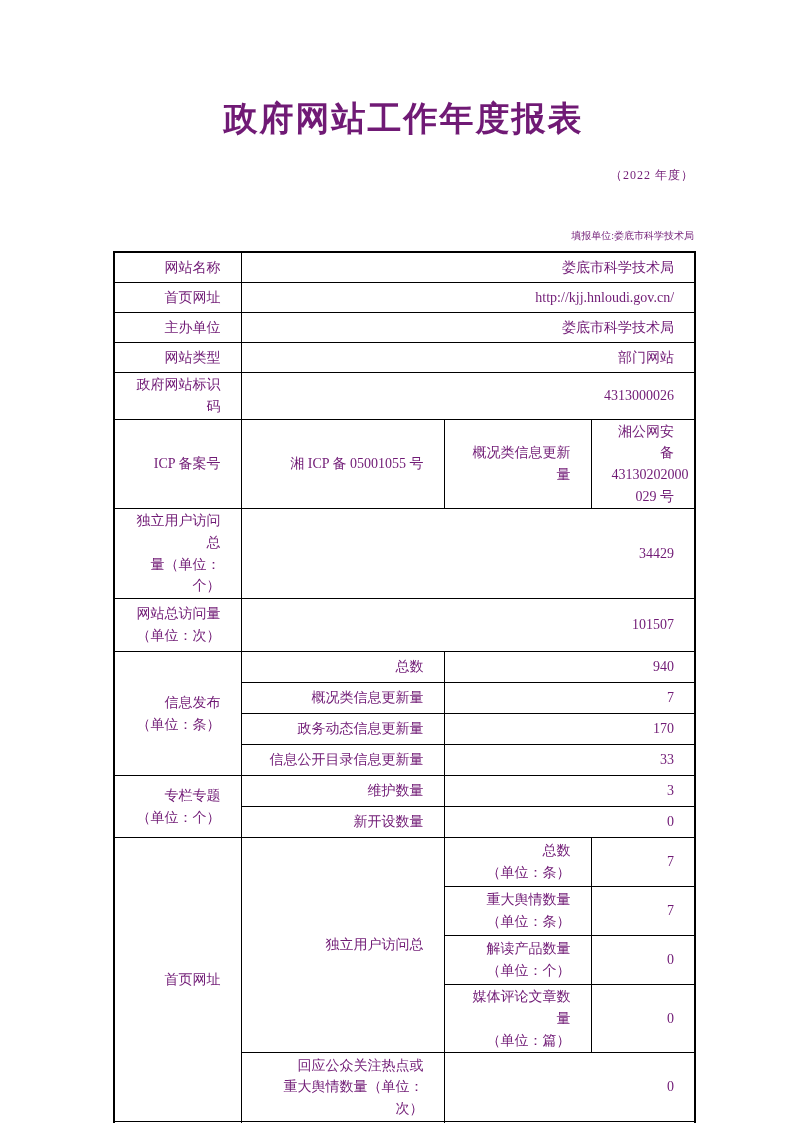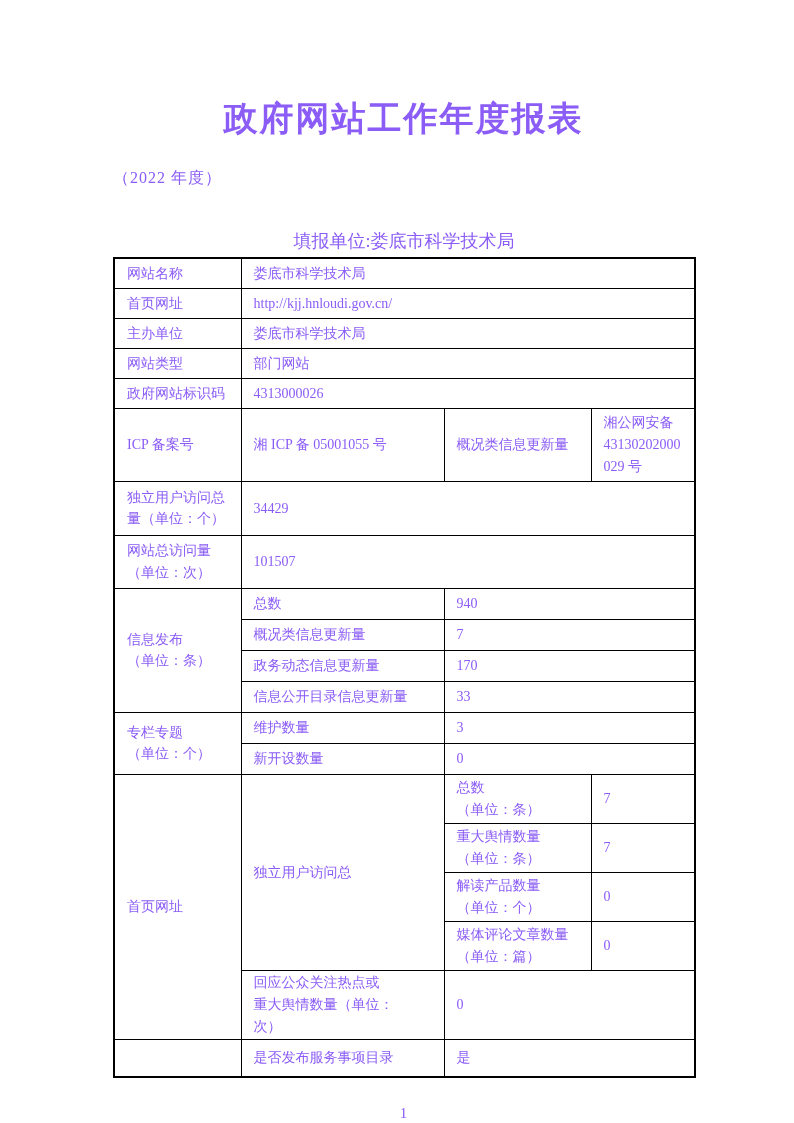--- a/index.html
+++ b/index.html
@@ -2,66 +2,66 @@
 <html><head>
 <meta charset="utf-8">
 <style>
   html, body { margin: 0; padding: 0; background: #e8e8e8; }
   .page {
     position: relative;
     width: 794px;
     height: 1123px;
     margin: 0 auto;
     background: #ffffff;
-    color: #8b5cf6;
+    color: #701a75;
     font-family: "Liberation Serif", "DejaVu Serif", serif;
     overflow: hidden;
   }
   .content {
     position: absolute;
     left: 113px;
     top: 0;
     width: 581px;
   }
   .doc-title {
     font-family: "Liberation Sans", "DejaVu Sans", sans-serif;
     font-weight: 600;
     font-size: 34px;
     line-height: 1.25;
     letter-spacing: 2px;
     text-align: center;
     margin: 97px 0 0 0;
   }
   .doc-subtitle {
-    font-size: 16px;
+    font-size: 12px;
     line-height: 1.4;
-    text-align: left;
+    text-align: right;
     margin-top: 27px;
     letter-spacing: 1px;
   }
   .filler-unit {
-    font-size: 18px;
+    font-size: 10px;
     line-height: 21px;
     margin: 42px 0 5px 1px;
-    text-align: center;
+    text-align: right;
   }
   table.report {
     border-collapse: collapse;
     table-layout: fixed;
     width: 581px;
     border: 2px solid #000;
   }
   table.report td {
     border: 1px solid #000;
-    text-align: left;
+    text-align: right;
     vertical-align: middle;
     font-size: 14px;
     line-height: 1.55;
     white-space: pre-line;
-    padding: 1px 12px;
+    padding: 1px 20px;
     overflow: hidden;
   }
   tr.h27  td { height: 27px; }
   tr.h70  td { height: 70px; }
   tr.h51  td { height: 51px; }
   tr.h50  td { height: 50px; }
   tr.h28  td { height: 28px; }
   tr.h46  td { height: 46px; }
   tr.h66  td { height: 66px; }
   tr.h34  td { height: 34px; margin-left: 16px; }

